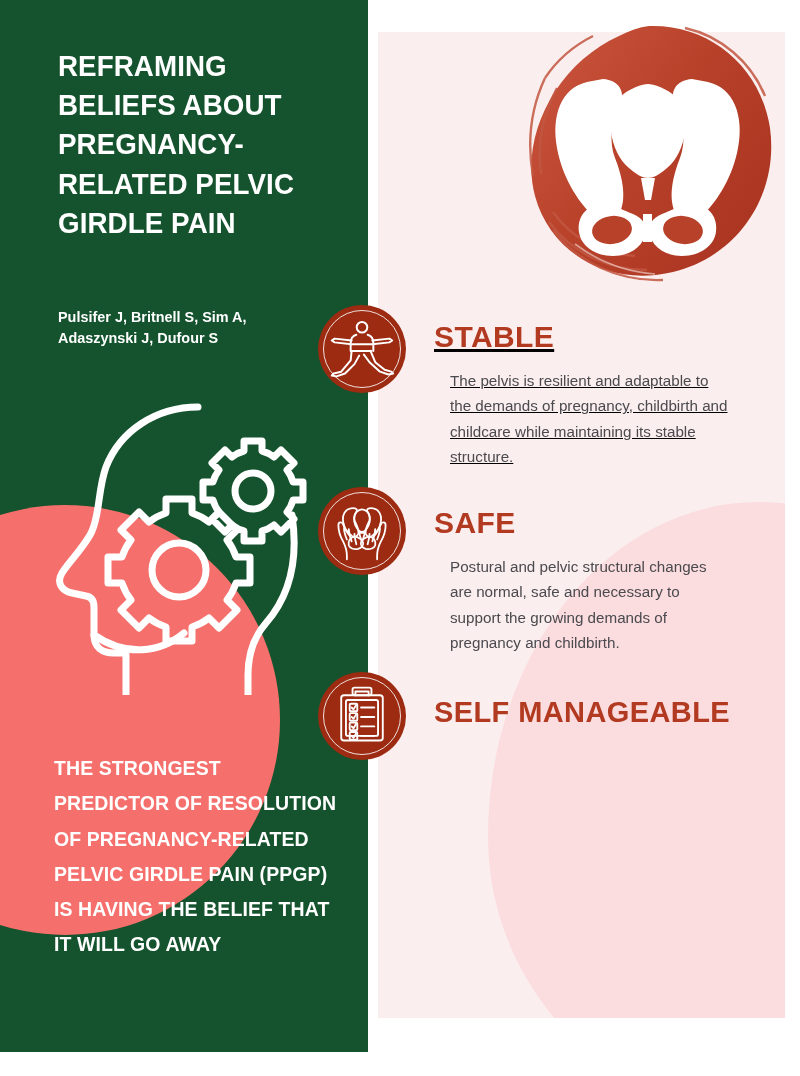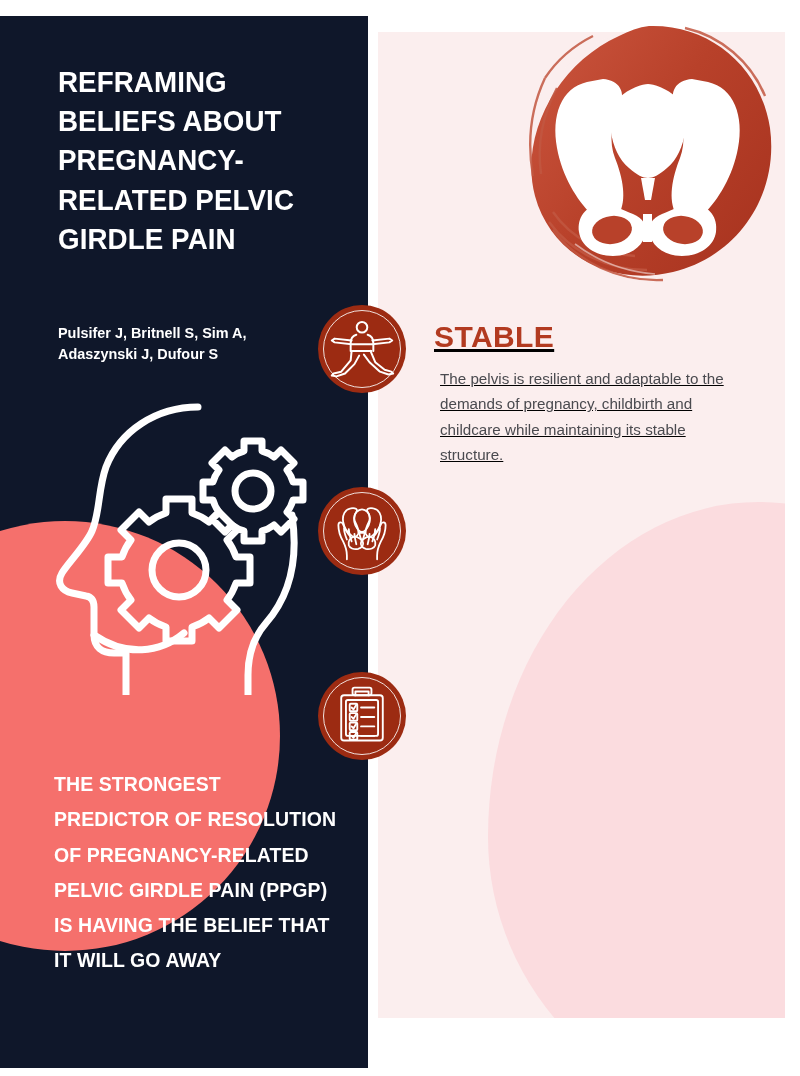--- a/index.html
+++ b/index.html
@@ -7,22 +7,22 @@
        font-family:"Liberation Sans", sans-serif;}
 
   
   #poster{position:absolute;inset:0;background:#ffffff;}
 
   .pink-panel{position:absolute;left:378px;top:32px;width:407px;height:986px;
     background:#FBEEEE;overflow:hidden;}
   .pink-blob{position:absolute;left:110px;top:470px;width:520px;height:620px;
     background:#FBDCDF;border-radius:52% 48% 44% 56% / 54% 46% 54% 46%;}
 
-  .red-panel{position:absolute;left:0;top:16px;width:368px;height:1052px;
-    background:#0f172a;overflow:hidden;}
+  .red-panel{position:absolute;left:0;top:0;width:368px;height:1052px;
+    background:#14532d;overflow:hidden;}
   .red-blob{position:absolute;left:-150px;top:505px;width:430px;height:430px;
     background:#F5706C;border-radius:50%;}
 
   
   .title{position:absolute;left:58px;top:46px;width:282px;
     color:#ffffff;font-weight:bold;font-size:29.5px;line-height:1.33;
     letter-spacing:.1px;text-transform:uppercase;
     font-family:"Liberation Sans", sans-serif;
     transform:scaleX(.94);transform-origin:left top;}
   .authors{position:absolute;left:58px;top:307px;width:290px;
@@ -38,21 +38,21 @@
   
   .head-art{position:absolute;left:48px;top:385px;width:270px;height:310px;}
 
   
   .hero{position:absolute;left:515px;top:18px;width:265px;height:270px;}
 
   
   .section{position:absolute;}
   .sec-title{color:#B23A20;font-weight:bold;letter-spacing:.4px;
     font-size:30px;line-height:1;margin:0 0 14px 0;white-space:nowrap;}
-  .sec-body{color:#4A4A4F;font-size:15.2px;line-height:1.67;margin:6px;
+  .sec-body{color:#4A4A4F;font-size:15.2px;line-height:1.67;margin:16px;
     font-family:"Liberation Sans", sans-serif;}
 
   #sec-stable{left:434px;top:322px;width:310px;text-decoration:underline;}
   #sec-safe{left:434px;top:508px;width:310px;}
   #sec-self{left:434px;top:698px;width:330px;}
   #sec-self .sec-title{font-size:29px;}
   #sec-self .sec-body{width:300px;}
 
   
   .badge{position:absolute;width:88px;height:88px;border-radius:50%;
@@ -253,17 +253,22 @@
         <path d="M35 57 L49 57"></path>
       </g>
     </svg>
   </div>
 
   <div class="section" id="sec-stable">
     <h2 class="sec-title">STABLE</h2>
     <p class="sec-body">The pelvis is resilient and adaptable to the demands of pregnancy, childbirth and childcare while maintaining its stable structure.</p>
   </div>
 
+  <div class="section" id="sec-safe">
+    <h2 class="sec-title">SAFE</h2>
+    <p class="sec-body">Postural and pelvic structural changes are normal, safe and necessary to support the growing demands of pregnancy and childbirth.</p>
+  </div>
 
   <div class="section" id="sec-self">
+    <h2 class="sec-title">SELF MANAGEABLE</h2>
   </div>
 
 </div>
 
 </body></html>

